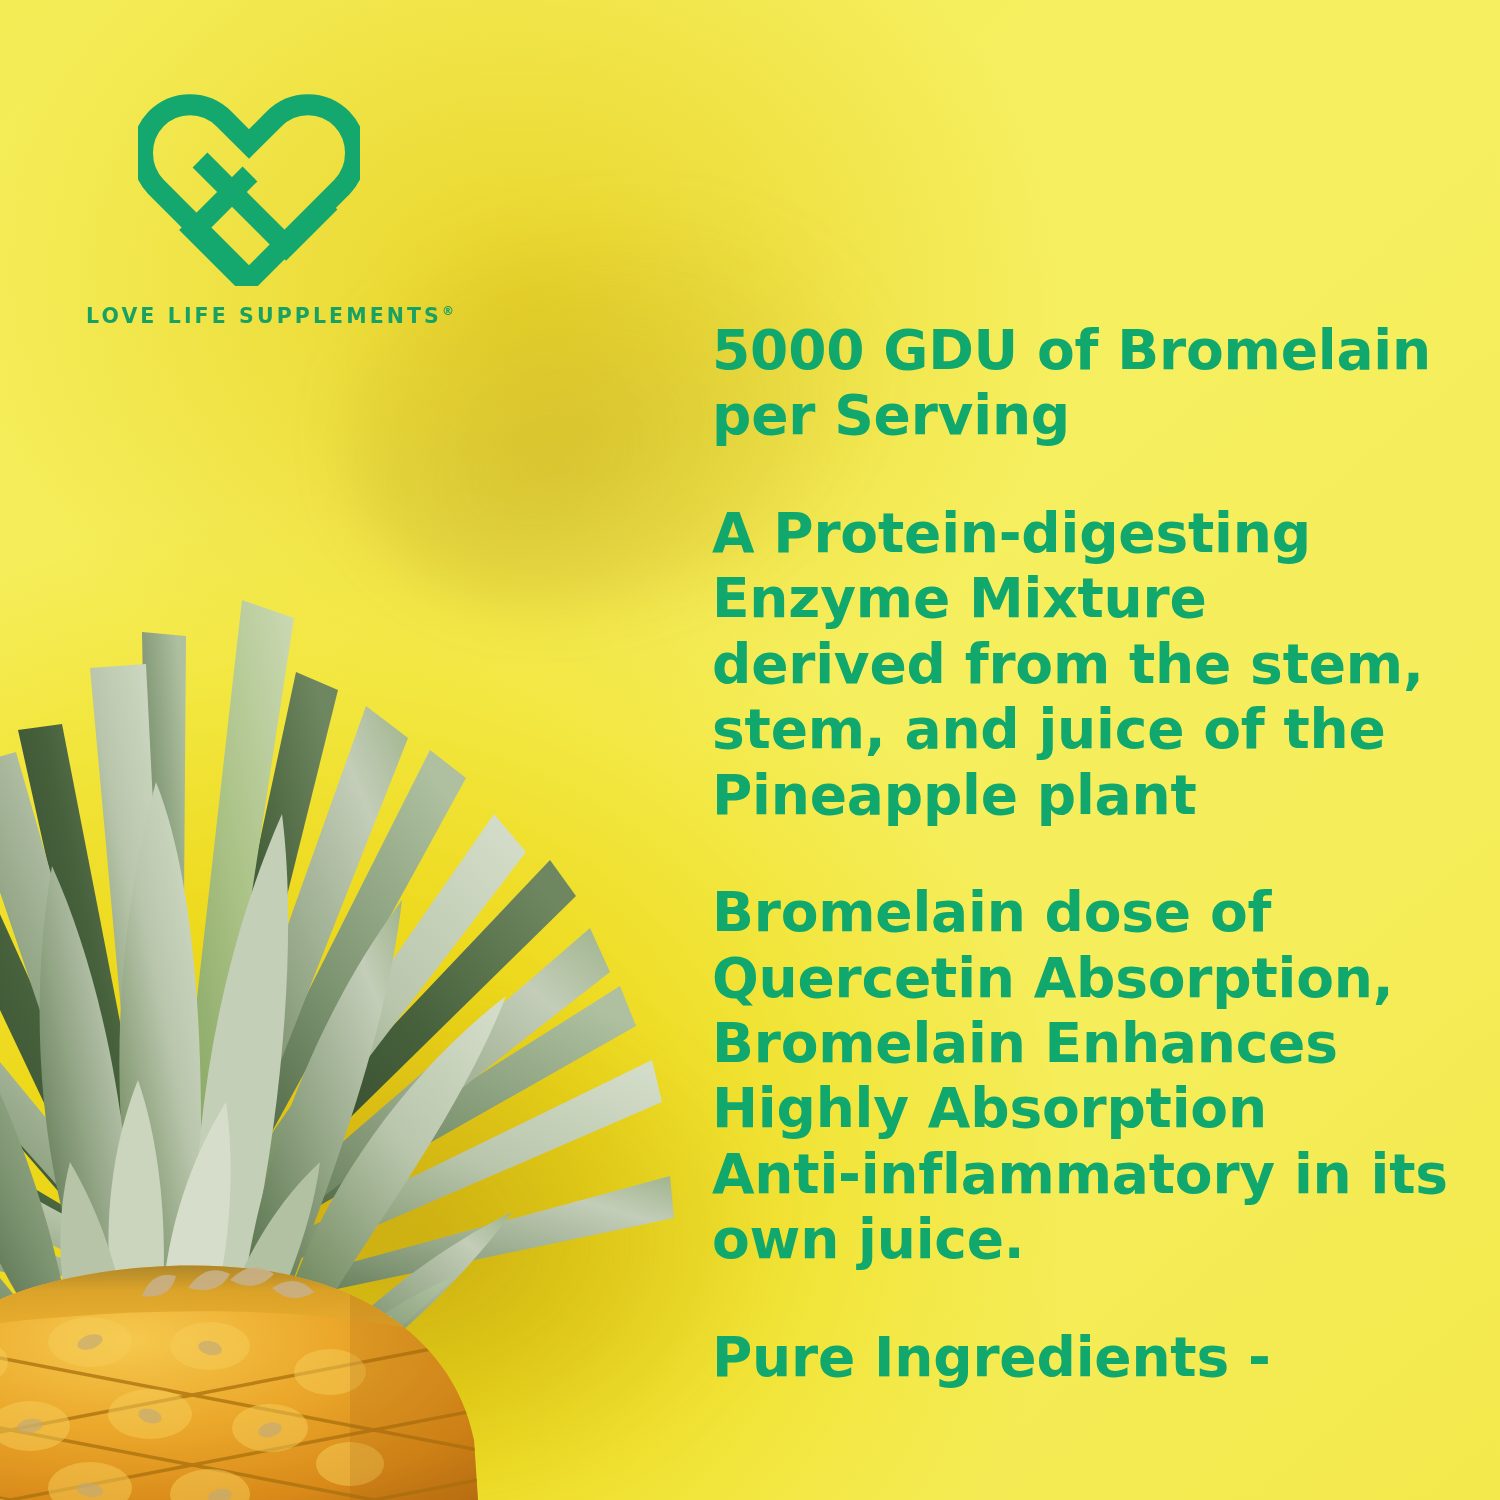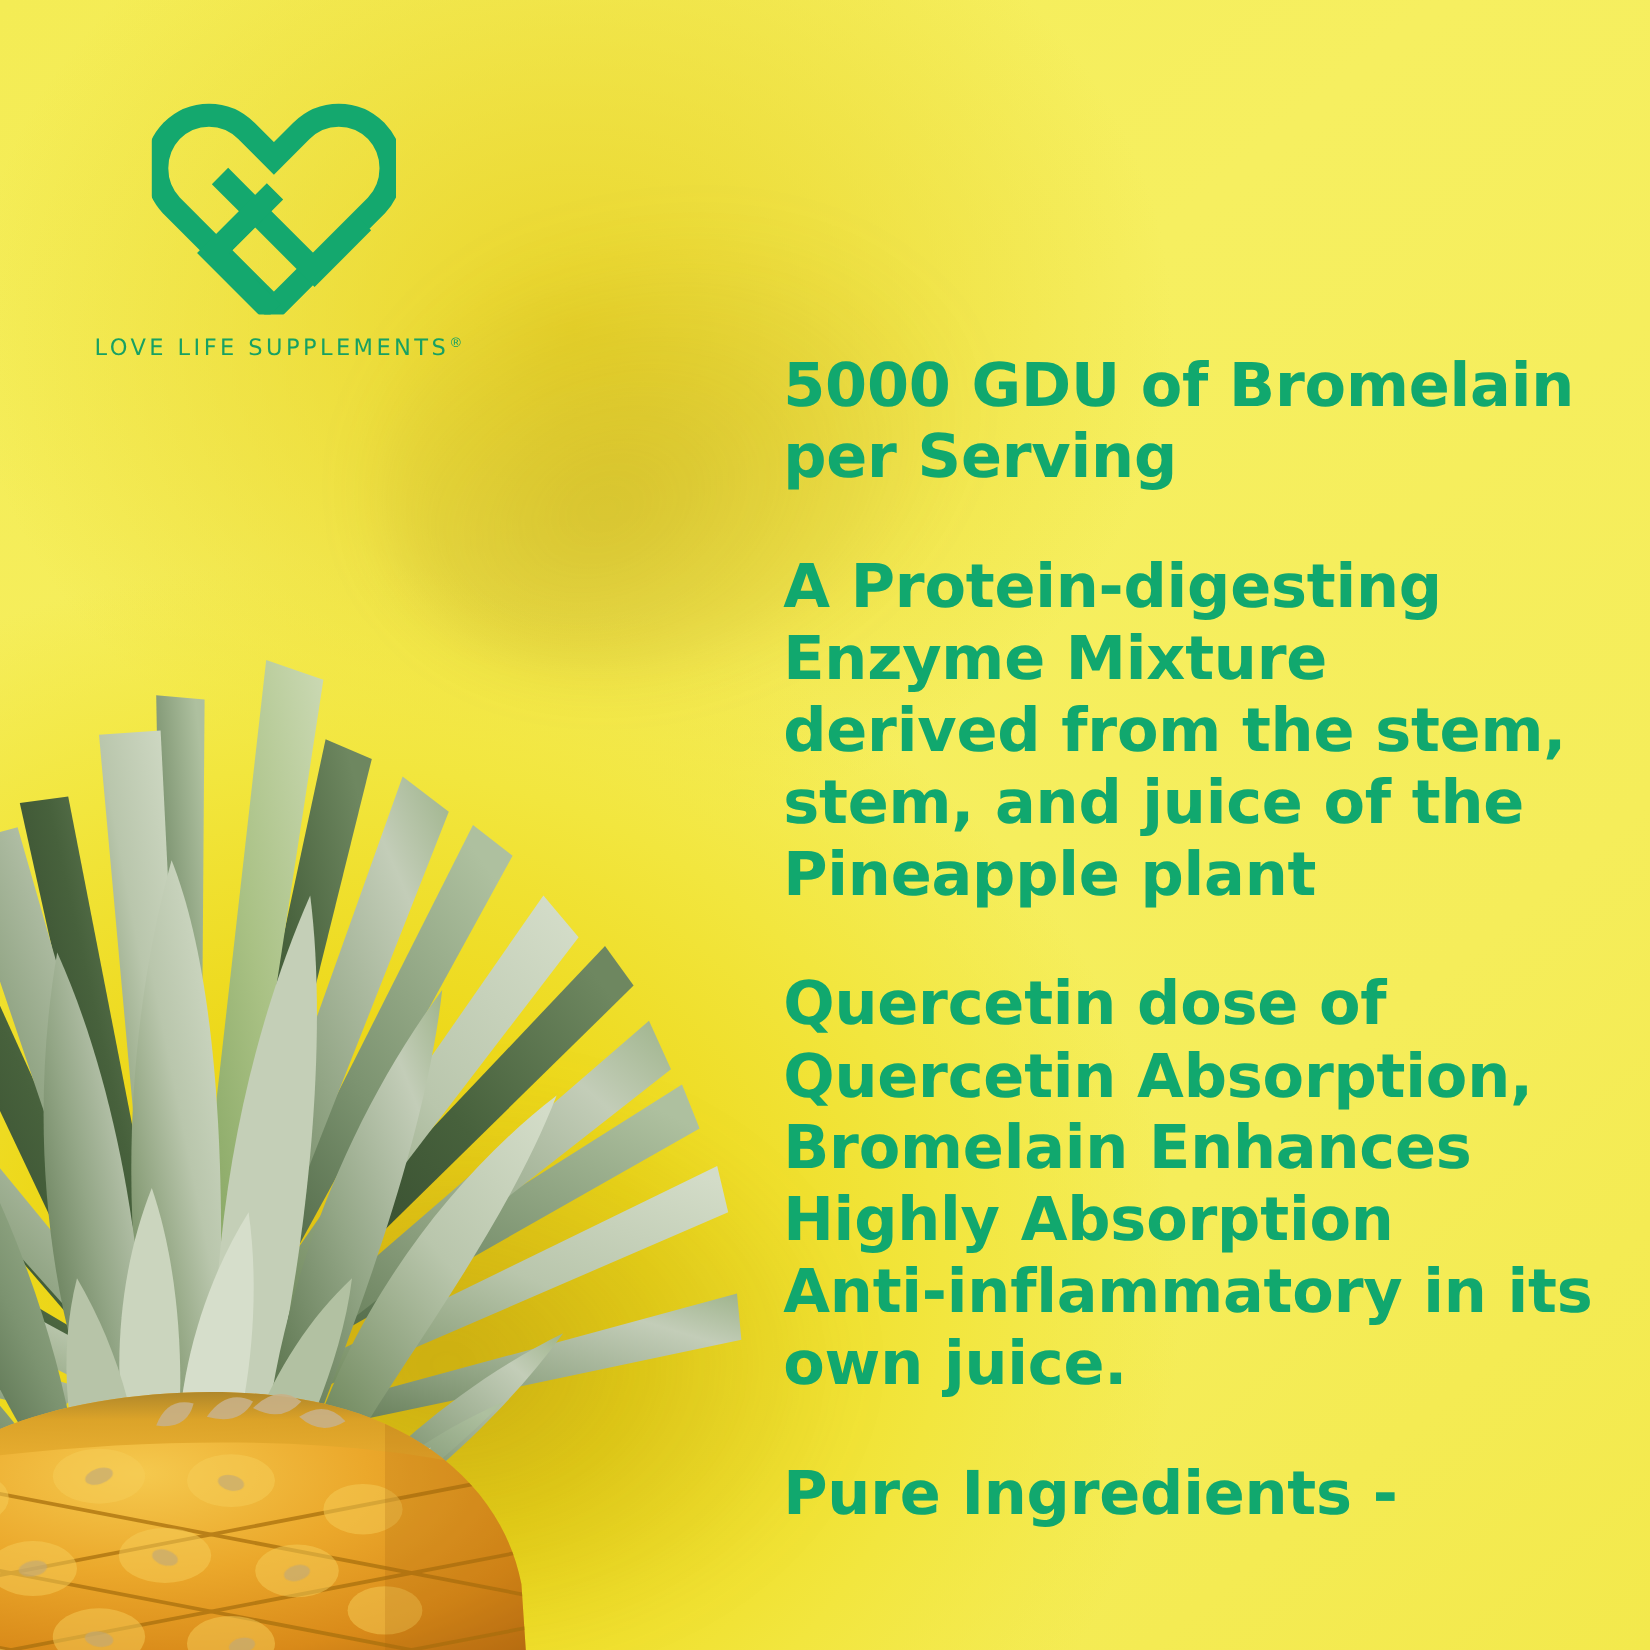--- a/index.html
+++ b/index.html
@@ -39,21 +39,21 @@
     background:radial-gradient(ellipse at 30% 50%, rgba(130,96,6,.30) 0%, rgba(130,96,6,0) 72%);
     filter:blur(30px);
   }
 
   
   #logo-block { position:absolute; left:86px; top:92px; width:340px; }
   #logo-mark  { width:222px; height:194px; margin-left:52px; display:block; }
   #brand-word {
     margin-top:18px;
     font-size:20.5px;
-    font-weight:400;
+    font-weight:700;
     letter-spacing:3.1px;
     color:#17A163;
     white-space:nowrap;
     font-family:"DejaVu Sans","Liberation Sans",sans-serif;
   }
   #brand-word .reg { font-size:12px; vertical-align:super; letter-spacing:0; }
 
   
   #pineapple {
     position:absolute;
@@ -275,21 +275,21 @@
 
     <div class="para">
       <span class="ln">A Protein-digesting</span>
       <span class="ln">Enzyme Mixture</span>
       <span class="ln">derived from the stem,</span>
       <span class="ln">stem, and juice of the</span>
       <span class="ln">Pineapple plant</span>
     </div>
 
     <div class="para">
-      <span class="ln">Quercetin dose of</span>
+      <span class="ln">Bromelain dose of</span>
       <span class="ln">Quercetin Absorption,</span>
       <span class="ln">Bromelain Enhances</span>
       <span class="ln">Highly Absorption</span>
       <span class="ln">Anti-inflammatory in its</span>
       <span class="ln">own juice.</span>
     </div>
 
     <div class="para">
       <span class="ln">Pure Ingredients -</span>
     </div>

